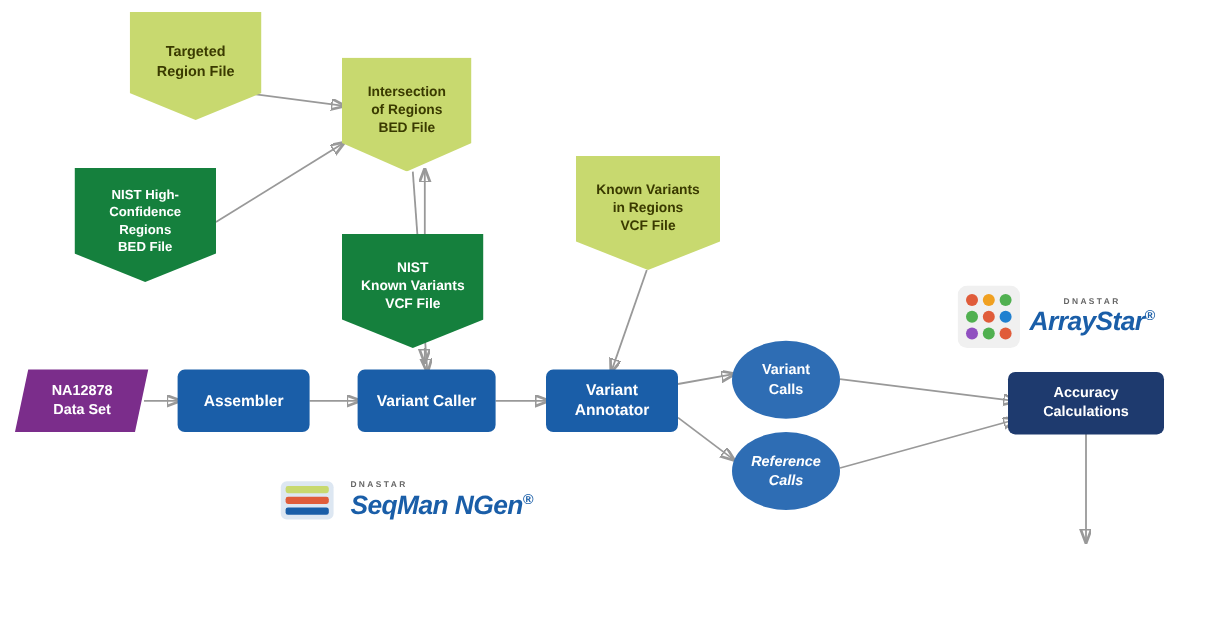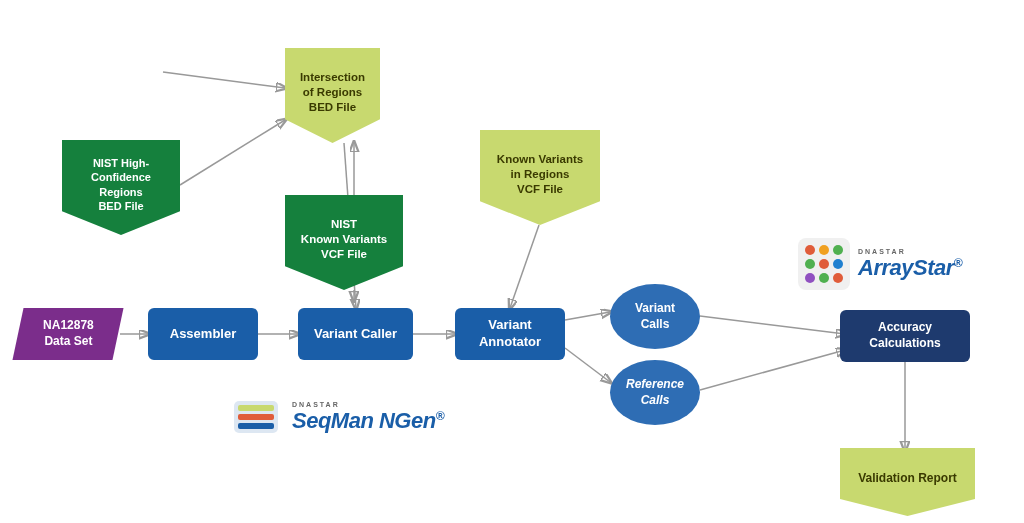--- a/index.html
+++ b/index.html
@@ -164,22 +164,26 @@
 
     <line x1="354" y1="230" x2="354" y2="143"></line>
 
     <line x1="344" y1="143" x2="356" y2="308"></line>
 
     <line x1="539" y1="225" x2="510" y2="308"></line>
 
     <line x1="354" y1="290" x2="354" y2="300"></line>
   </svg>
 
-
-  <div class="bookmark bookmark-green" style="left:285px; top:48px; width:95px; height:95px; font-size:11.5px;">
+  <div class="bookmark bookmark-green" style="left:108px; top:10px; width:110px; height:90px; font-size:12px;">
+    <span>Targeted Region
+File</span>
+  </div>
+
+  <div class="bookmark bookmark-green" style="left:285px; top:48px; width:108px; height:95px; font-size:11.5px;">
     <span>Intersection<br>of Regions<br>BED File</span>
   </div>
 
   <div class="bookmark bookmark-green" style="left:480px; top:130px; width:120px; height:95px; font-size:11.5px;">
     <span>Known Variants<br>in Regions<br>VCF File</span>
   </div>
 
   <div class="bookmark bookmark-purple" style="left:62px; top:140px; width:118px; height:95px; font-size:11px;">
     <span>NIST High-<br>Confidence Regions<br>BED File</span>
   </div>
@@ -209,39 +213,36 @@
   </div>
 
   <div class="ellipse" style="left:610px; top:360px; width:90px; height:65px;font-style:italic;">
     <span>Reference<br>Calls</span>
   </div>
 
   <div class="rect-box rect-dark-blue" style="left:840px; top:310px; width:130px; height:52px; font-size:12px; border-radius:6px;justify-content:center;">
     <span>Accuracy<br>Calculations</span>
   </div>
 
-  <div class="bookmark bookmark-green" style="left:840px; top:448px; width:135px; height:68px; font-size:12px;">
-    <span>Validation Report</span>
-  </div>
 
   <div class="seqman-logo" style="left:230px; top:395px; flex-direction: row; align-items: center; gap: 10px;">
 
     <svg width="52" height="44" viewBox="0 0 52 44">
       <rect x="4" y="6" width="44" height="32" rx="5" fill="#1a5ea8" opacity="0.15"></rect>
       <rect x="8" y="10" width="36" height="6" rx="2" fill="#c8d96f"></rect>
       <rect x="8" y="19" width="36" height="6" rx="2" fill="#e05c3a"></rect>
       <rect x="8" y="28" width="36" height="6" rx="2" fill="#1a5ea8"></rect>
     </svg>
     <div style="display:flex; flex-direction:column;">
       <span style="font-size:7px; letter-spacing:2px; color:#666; font-weight:600; text-transform:uppercase;">DNASTAR</span>
       <span style="font-size:22px; font-weight:700; color:#1a5ea8; font-style:italic; letter-spacing:-0.5px;">SeqMan NGen<sup style="font-size:12px;">®</sup></span>
     </div>
   </div>
 
-  <div class="arraystar-logo" style="left:798px; top:238px;">
+  <div class="arraystar-logo" style="left:798px; top:238px;text-align:center;">
 
     <svg width="52" height="52" viewBox="0 0 52 52">
       <rect width="52" height="52" rx="8" fill="#f0f0f0"></rect>
 
       <circle cx="12" cy="12" r="5" fill="#e05c3a"></circle>
       <circle cx="26" cy="12" r="5" fill="#f0a020"></circle>
       <circle cx="40" cy="12" r="5" fill="#50b050"></circle>
       <circle cx="12" cy="26" r="5" fill="#50b050"></circle>
       <circle cx="26" cy="26" r="5" fill="#e05c3a"></circle>
       <circle cx="40" cy="26" r="5" fill="#2080d0"></circle>

